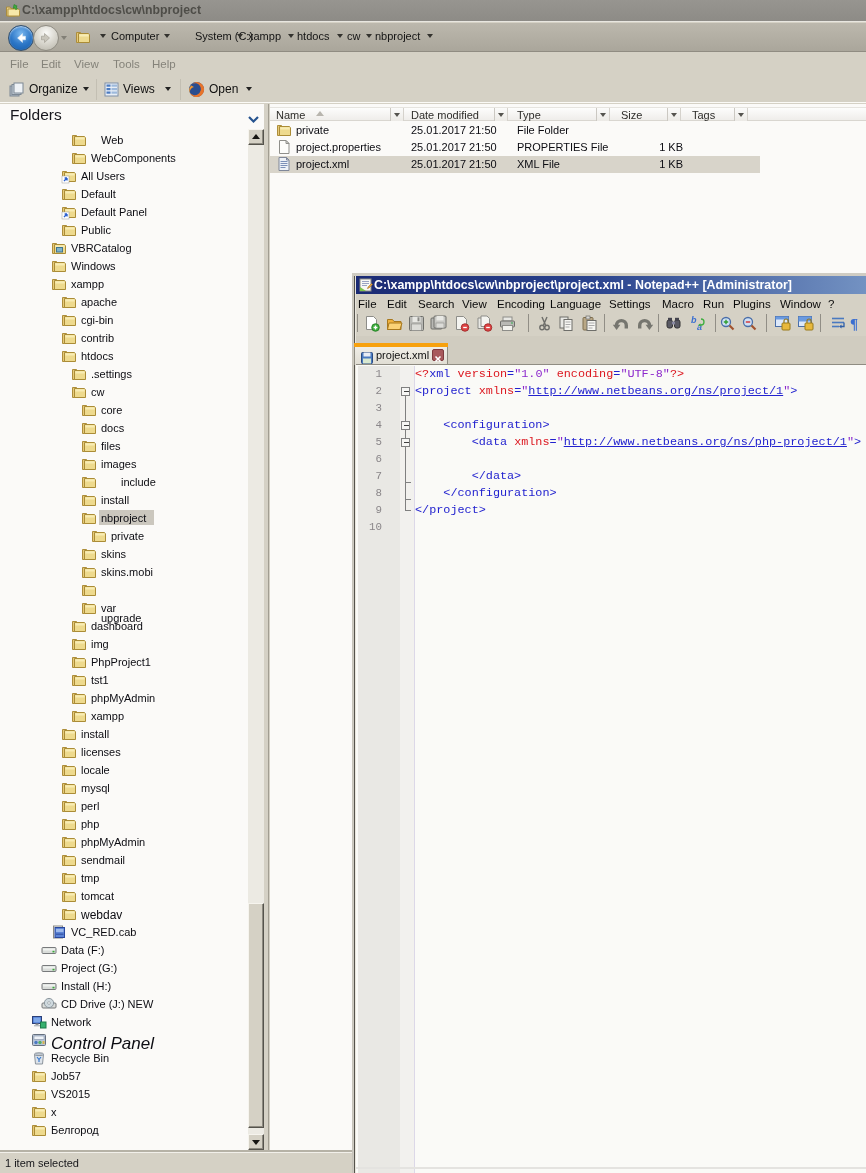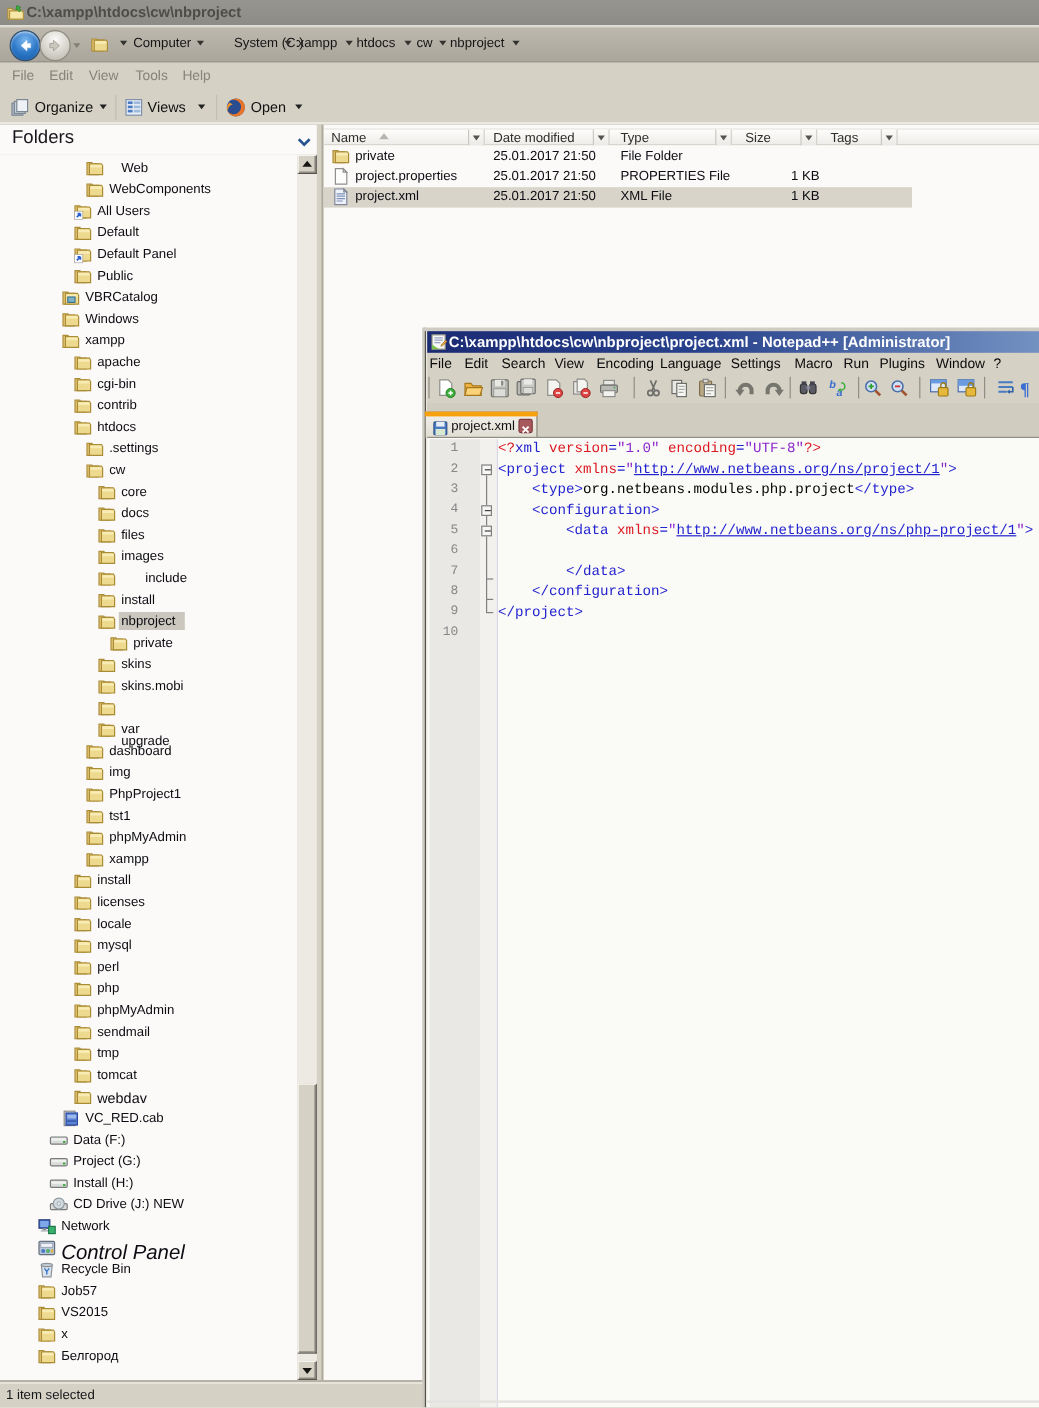--- a/index.html
+++ b/index.html
@@ -667,21 +667,20 @@
     <div class="ab" style="left:4px;top:91px;width:510px;height:1px;background:#8f8c82;"></div>
     <div class="ab" style="left:4px;top:92px;width:510px;height:808px;background:#fafaf7;"></div>
     <div class="ab" style="left:6px;top:93px;width:42px;height:807px;background:#e9e8e4;"></div>
     <div class="ab" style="left:48px;top:93px;width:15px;height:807px;background:#f2f1ee;"></div>
     <div class="ab" style="left:62px;top:93px;width:1px;height:807px;background:#dcd8e8;"></div>
     <div class="cl" style="left:8px;top:93px;width:22px;text-align:right;font-size:10.8px;color:#8a8689;">1</div>
     <div class="cl" style="left:63px;top:93px;"><span class="R">&lt;?</span><span class="B">xml</span><span class="R"> version</span><span class="B">=</span><span class="P">"1.0"</span><span class="R"> encoding</span><span class="B">=</span><span class="P">"UTF-8"</span><span class="R">?&gt;</span></div>
     <div class="cl" style="left:8px;top:110px;width:22px;text-align:right;font-size:10.8px;color:#8a8689;">2</div>
     <div class="cl" style="left:63px;top:110px;"><span class="B">&lt;project </span><span class="R">xmlns</span><span class="B">=</span><span class="P">"</span><span class="U">http://www.netbeans.org/ns/project/1</span><span class="P">"</span><span class="B">&gt;</span></div>
     <div class="cl" style="left:8px;top:127px;width:22px;text-align:right;font-size:10.8px;color:#8a8689;">3</div>
-    <div class="cl" style="left:63px;top:127px;">    <span class="B">&lt;type&gt;</span><span class="K">org.netbeans.modules.php.project</span><span class="B">&lt;/type&gt;</span></div>
     <div class="cl" style="left:8px;top:144px;width:22px;text-align:right;font-size:10.8px;color:#8a8689;">4</div>
     <div class="cl" style="left:63px;top:144px;">    <span class="B">&lt;configuration&gt;</span></div>
     <div class="cl" style="left:8px;top:161px;width:22px;text-align:right;font-size:10.8px;color:#8a8689;">5</div>
     <div class="cl" style="left:63px;top:161px;">        <span class="B">&lt;data </span><span class="R">xmlns</span><span class="B">=</span><span class="P">"</span><span class="U">http://www.netbeans.org/ns/php-project/1</span><span class="P">"</span><span class="B">&gt;</span></div>
     <div class="cl" style="left:8px;top:178px;width:22px;text-align:right;font-size:10.8px;color:#8a8689;">6</div>
     <div class="cl" style="left:8px;top:195px;width:22px;text-align:right;font-size:10.8px;color:#8a8689;">7</div>
     <div class="cl" style="left:63px;top:195px;">        <span class="B">&lt;/data&gt;</span></div>
     <div class="cl" style="left:8px;top:212px;width:22px;text-align:right;font-size:10.8px;color:#8a8689;">8</div>
     <div class="cl" style="left:63px;top:212px;">    <span class="B">&lt;/configuration&gt;</span></div>
     <div class="cl" style="left:8px;top:229px;width:22px;text-align:right;font-size:10.8px;color:#8a8689;">9</div>

